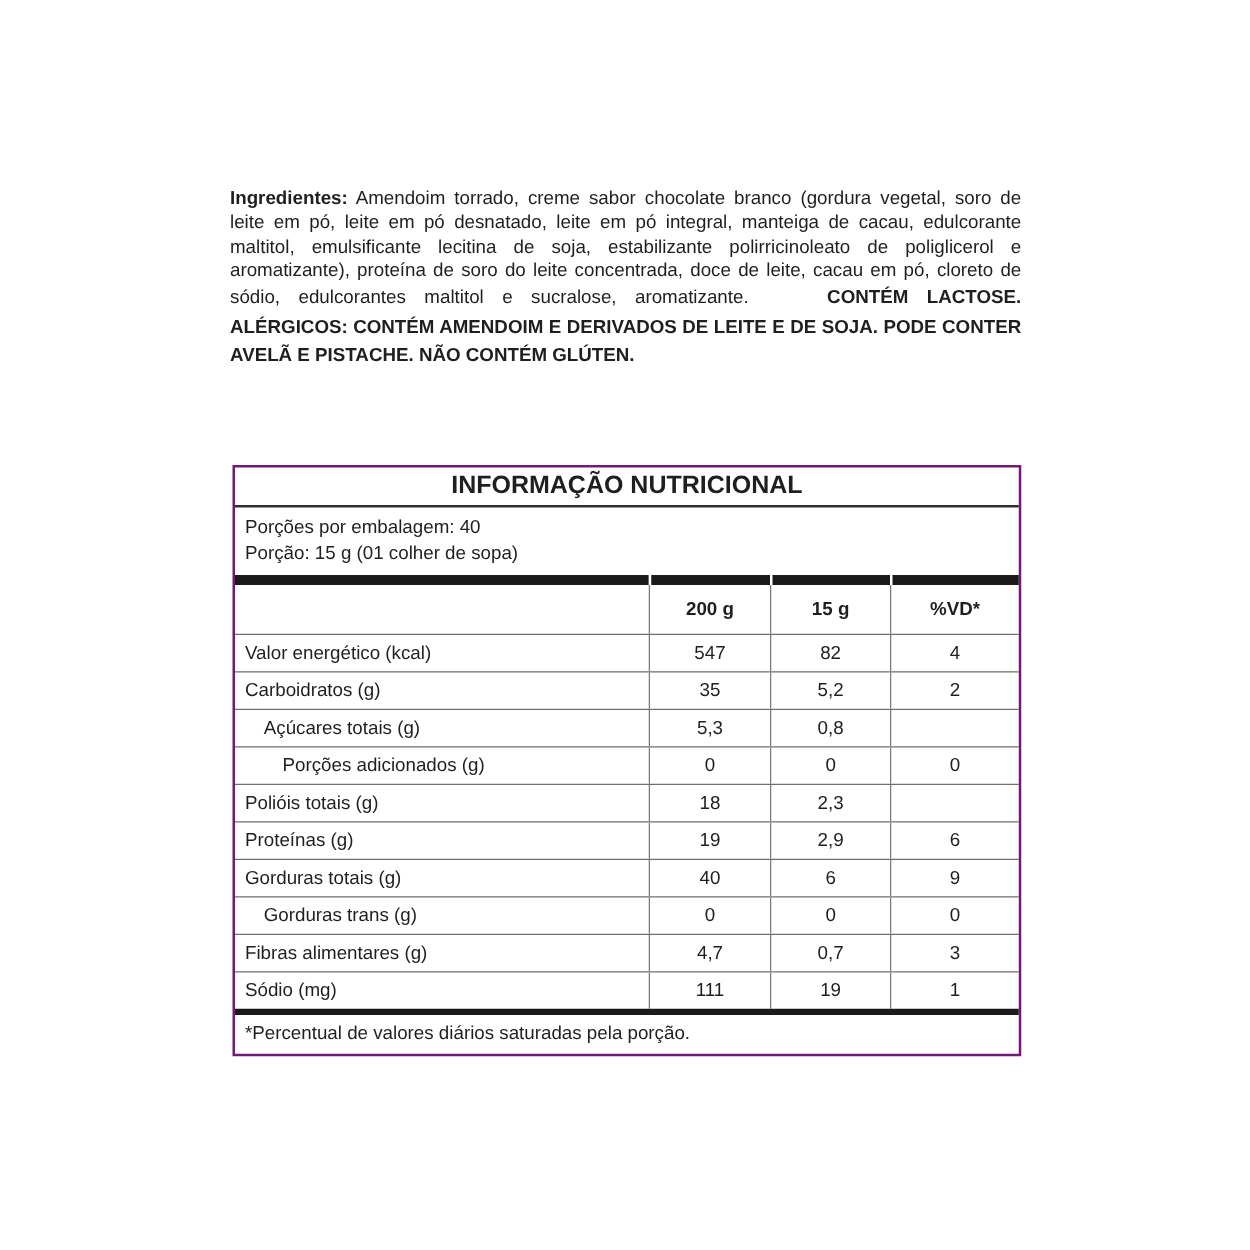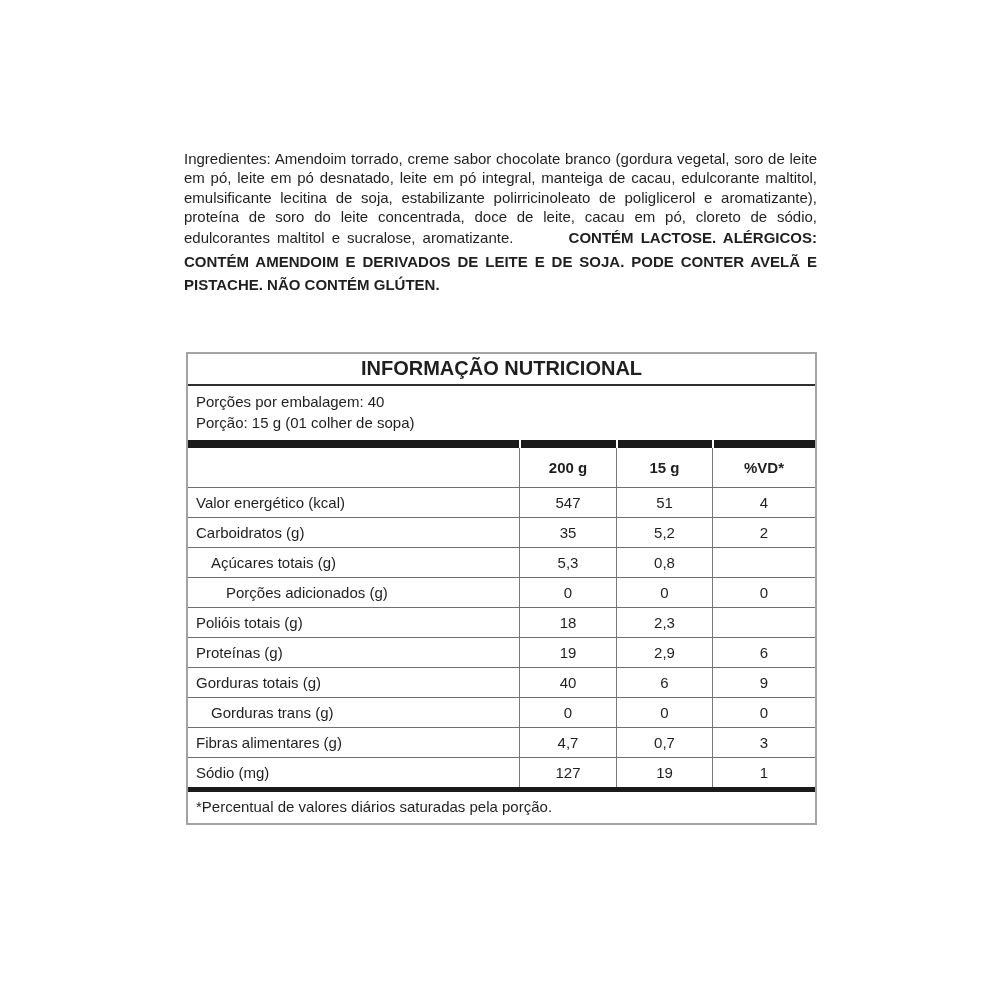--- a/index.html
+++ b/index.html
@@ -12,32 +12,32 @@
   }
   .page { position: relative; width: 1000px; height: 1000px; background:#fff; overflow:hidden; }
 
   
   .ingredients {
     position: absolute; left: 184px; top: 149px; width: 633px;
     margin: 0;
     font-size: 15px; line-height: 19.3px;
     text-align: justify;
   }
-  .ingredients .ing-label { font-weight: normal; }
+  .ingredients .ing-label { font-weight: bold; }
   .allergen {
     font-weight: bold;
     font-size: 15px;
     line-height: 23.6px;
     margin-left: 48px;
   }
 
   
   .ntable {
-    position: absolute; left: 186px; top: 352px; width: 631px;
-    border: 2px solid #a3a3a3;
+    position: absolute; left: 186px; top: 372px; width: 631px;
+    border: 2px solid #701a75;
     background: #fff;
   }
   .t-title {
     font-size: 20px; font-weight: bold; text-align: center;
     padding: 3px 0 4px 0;
     border-bottom: 2px solid #2e2e2e;
   }
   .servings { font-size: 15px; line-height: 21px; padding: 5px 0 7px 8px; }
 
   .grid-row { display: grid; grid-template-columns: 331px 97px 96px 1fr; }
@@ -87,21 +87,21 @@
       <div class="cell label"></div>
       <div class="cell val">200 g</div>
       <div class="cell val">15 g</div>
       <div class="cell val">%VD*</div>
     </div>
 
     <div id="rows">
         <div class="grid-row data-row">
           <div class="cell label" style="padding-left: 8px;">Valor energético (kcal)</div>
           <div class="cell val">547</div>
-          <div class="cell val">51</div>
+          <div class="cell val">82</div>
           <div class="cell val">4</div>
         </div>
         <div class="grid-row data-row">
           <div class="cell label" style="padding-left: 8px;">Carboidratos (g)</div>
           <div class="cell val">35</div>
           <div class="cell val">5,2</div>
           <div class="cell val">2</div>
         </div>
         <div class="grid-row data-row">
           <div class="cell label" style="padding-left: 23px;">Açúcares totais (g)</div>
@@ -140,21 +140,21 @@
           <div class="cell val">0</div>
         </div>
         <div class="grid-row data-row">
           <div class="cell label" style="padding-left: 8px;">Fibras alimentares (g)</div>
           <div class="cell val">4,7</div>
           <div class="cell val">0,7</div>
           <div class="cell val">3</div>
         </div>
         <div class="grid-row data-row">
           <div class="cell label" style="padding-left: 8px;">Sódio (mg)</div>
-          <div class="cell val">127</div>
+          <div class="cell val">111</div>
           <div class="cell val">19</div>
           <div class="cell val">1</div>
         </div>
       </div>
 
     <div class="bar-bottom"></div>
 
     <div class="footnote">*Percentual de valores diários saturadas pela porção.</div>
 
   </div>

